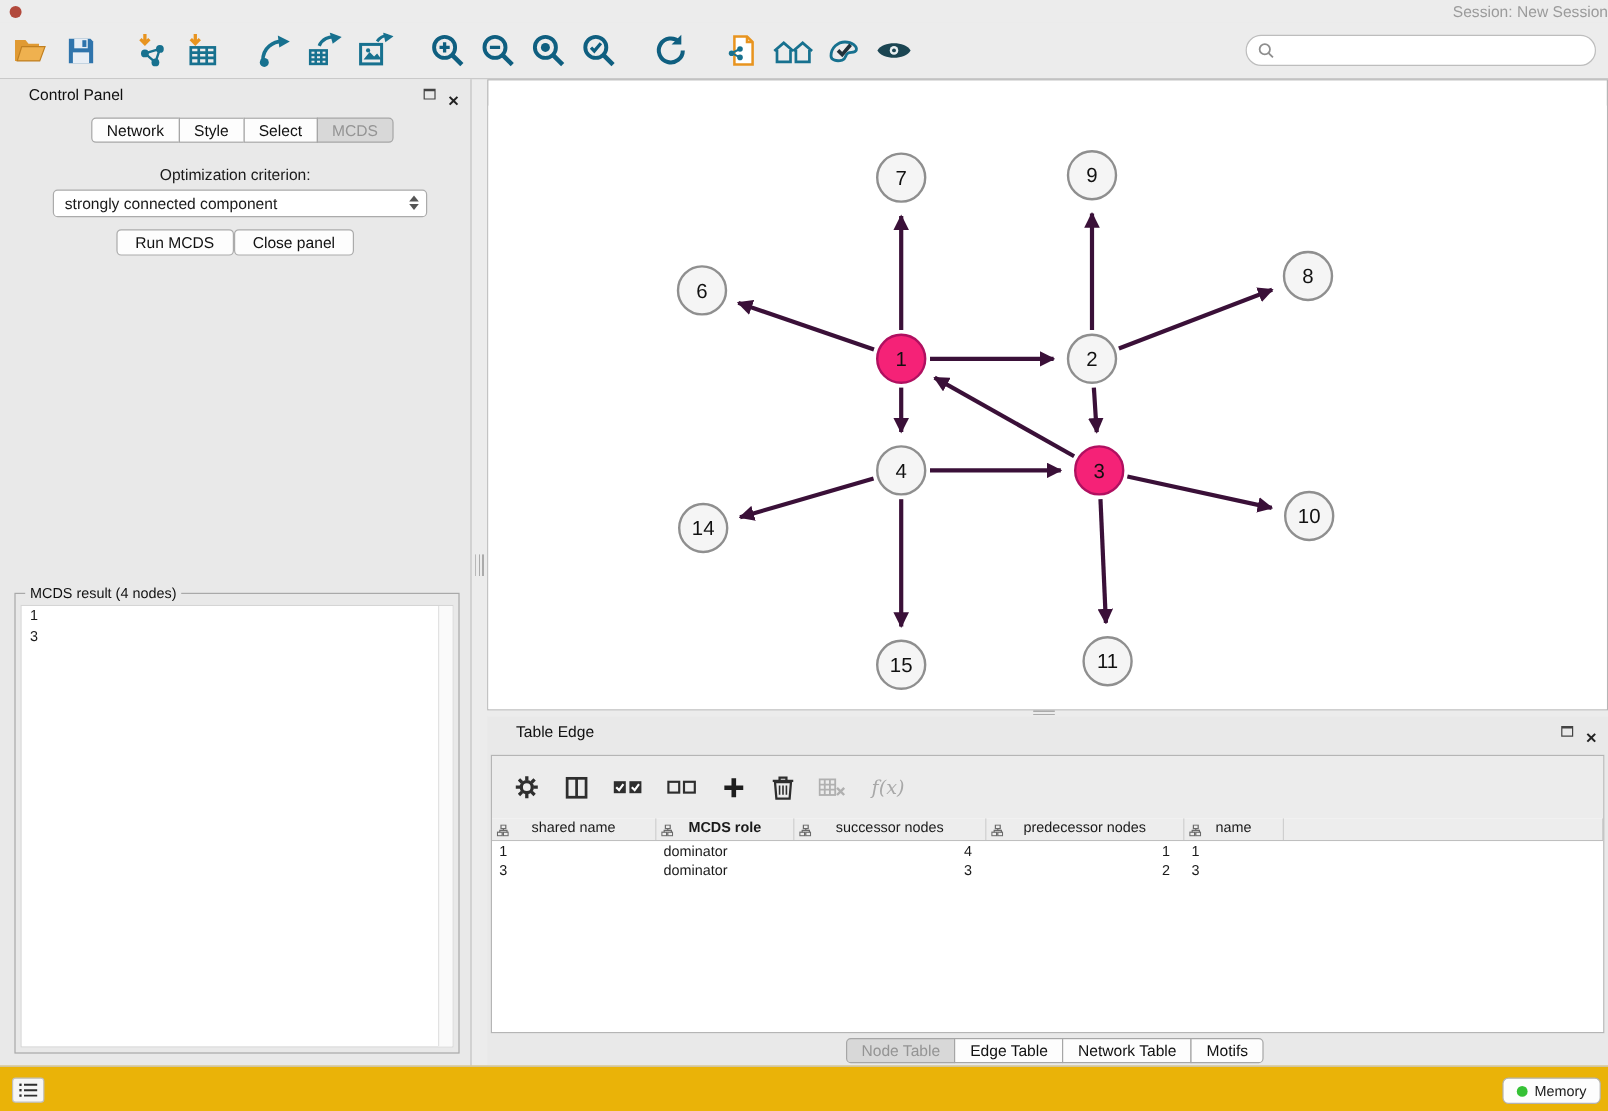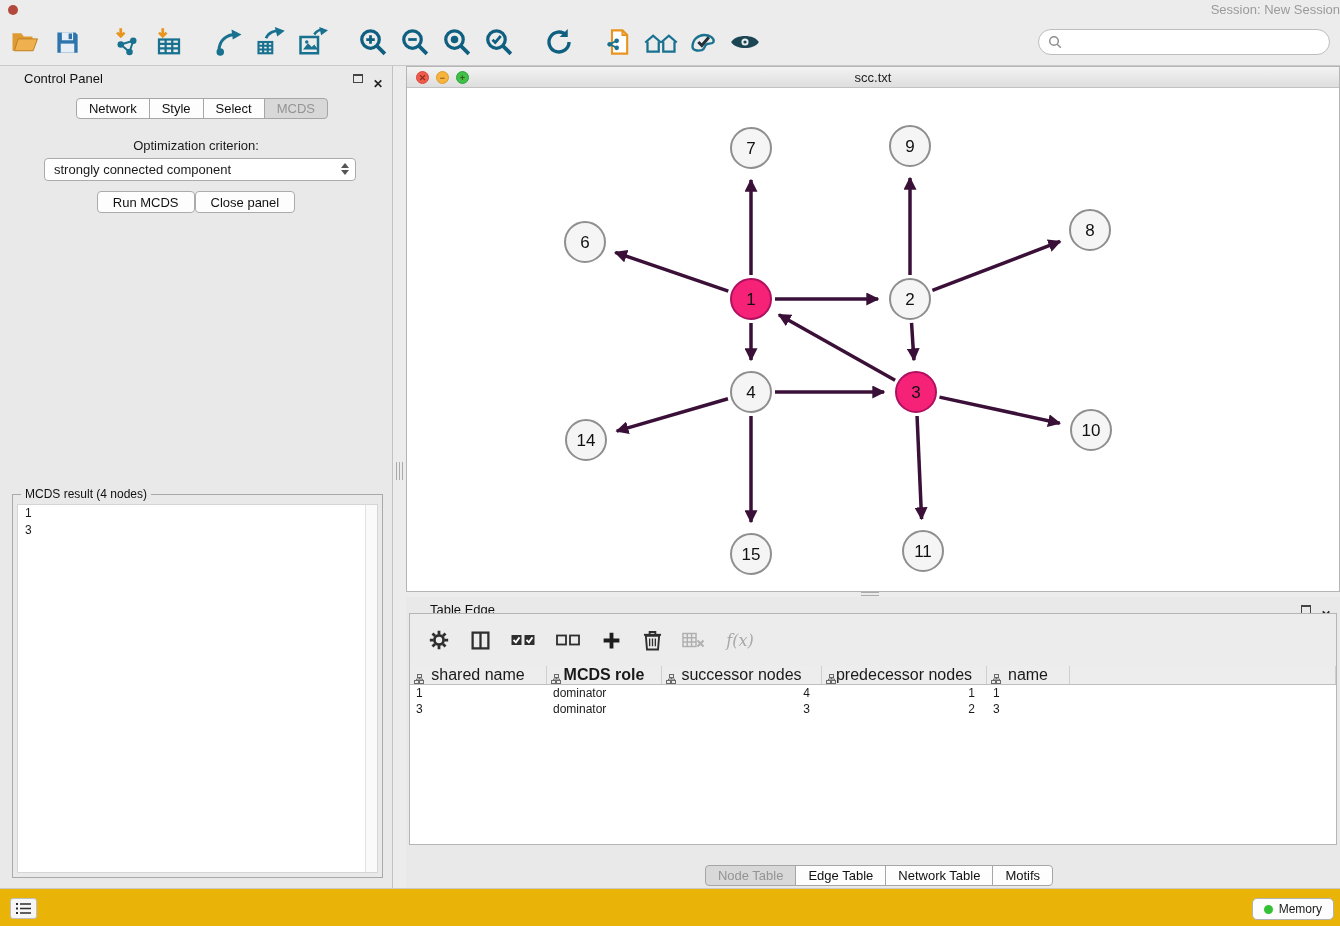--- a/index.html
+++ b/index.html
@@ -50,26 +50,26 @@
   .light.red{background:#f15b4c;border:1px solid #d9473c}
   .light.yellow{background:#f6b43d;border:1px solid #dd9c2c}
   .light.green{background:#3fc047;border:1px solid #2fa23a}
   .light.red::before{content:"\2715"}
   .light.yellow::before{content:"\2212"}
   .light.green::before{content:"+"}
   .nw-canvas{position:absolute;left:0;top:21px;width:932px;height:503px;background:#fff}
 
   
   .tpanel{position:absolute;left:406px;top:597px;width:934px;height:291px;background:#e9e9e9}
-  .tp-inner{position:absolute;left:3px;top:16px;width:928px;height:232px;border:1px solid #b5b5b5;background:#fff;overflow:hidden}
+  .tp-inner{position:absolute;left:3px;top:32px;width:928px;height:232px;border:1px solid #b5b5b5;background:#fff;overflow:hidden}
   .tp-toolbar{height:52px;background:#ececec;display:flex;align-items:center;gap:15px;padding-left:16px}
   .tico{display:flex;align-items:center;justify-content:center;width:26px;height:26px}
   .fx{font-family:"DejaVu Serif",serif;font-style:italic;font-size:16px;color:#a8a8a8}
   .nt-head{display:flex;height:19px;background:#ededed;border-bottom:1px solid #bfbfbf}
-  .th{position:relative;border-right:1px solid #cfcfcf;font-size:16px;display:flex;align-items:flex-end;justify-content:center}
+  .th{position:relative;border-right:1px solid #cfcfcf;font-size:12px;display:flex;align-items:flex-start;justify-content:center}
   .th-icon{position:absolute;left:4px;top:4px}
   .th-fill{flex:1}
   .tr{display:flex;height:16px;background:#fff}
   .td{font-size:12px;line-height:16px;padding:0 12px 0 6px;overflow:hidden;white-space:nowrap}
   .tp-tabs{position:absolute;left:0;bottom:2px;width:100%}
 
   
   .statusbar{position:absolute;left:0;top:888px;width:100%;height:38px;background:#eab308;border-top:1px solid #c9c9c9}
   .list-btn{position:absolute;left:10px;top:9px;width:27px;height:21px;background:#f6f6f6;border:1px solid #bfbfbf;border-radius:3px;display:flex;align-items:center;justify-content:center}
   .mem-btn{position:absolute;right:6px;top:9px;height:22px;background:#fdfdfd;border:1px solid #b3b3b3;border-radius:5px;display:flex;align-items:center;gap:6px;padding:0 11px;font-size:12px}
@@ -259,28 +259,20 @@
       <span class="gb-label">MCDS result (4 nodes)</span>
       <div class="gb-list" id="mcds-result-list">
         <div class="gb-scroll"></div>
       <div class="gb-item">1</div>
           <div class="gb-item">3</div>
         </div>
     </div>
   </div>
 
   <div class="netwin">
-    <div class="nw-title">
-      <span class="lights">
-        <span class="light red"></span>
-        <span class="light yellow"></span>
-        <span class="light green"></span>
-      </span>
-      <span>scc.txt</span>
-    </div>
     <svg class="nw-canvas" id="graph-svg">
       <defs>
         <marker id="arrowhead" viewBox="0 0 10 10" refX="9" refY="5" markerWidth="13" markerHeight="13" orient="auto" markerUnits="userSpaceOnUse">
           <path d="M0 0 L10 5 L0 10 z" fill="#3a1038"></path>
         </marker>
       </defs>
     <line x1="344" y1="187" x2="344" y2="92" stroke="#3a1038" stroke-width="3.5" marker-end="url(#arrowhead)"></line>
         <line x1="321.30089555424746" y1="203.20572919633798" x2="208.2654725943367" y2="164.39236107154935" stroke="#3a1038" stroke-width="3.5" marker-end="url(#arrowhead)"></line>
         <line x1="368" y1="211" x2="471" y2="211" stroke="#3a1038" stroke-width="3.5" marker-end="url(#arrowhead)"></line>
         <line x1="344" y1="235" x2="344" y2="272" stroke="#3a1038" stroke-width="3.5" marker-end="url(#arrowhead)"></line>

